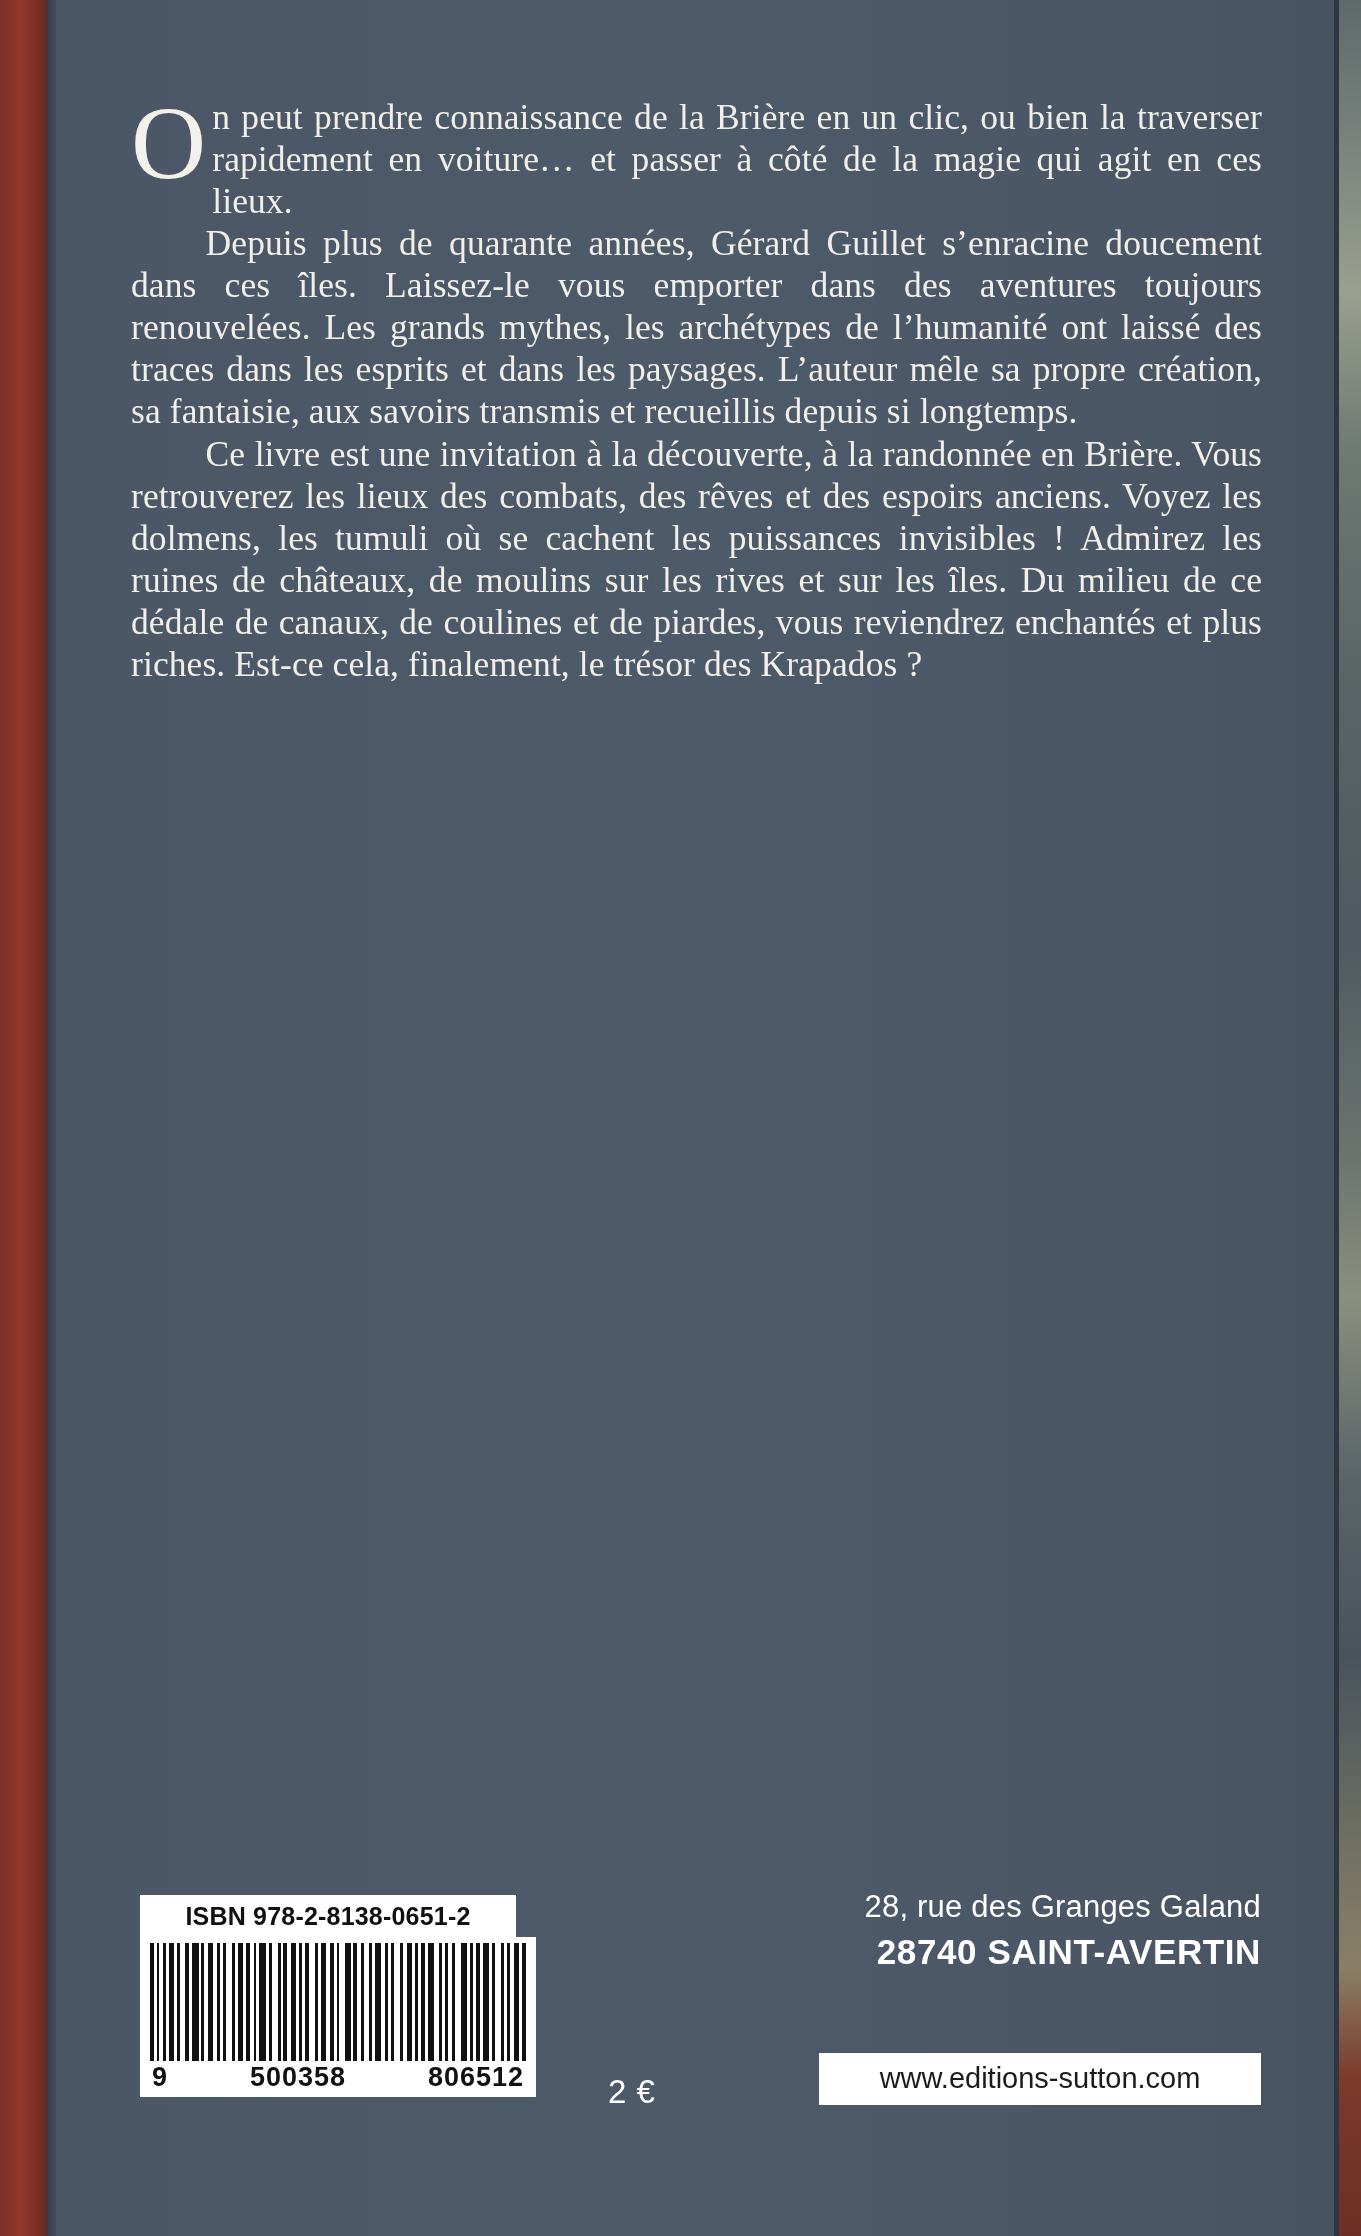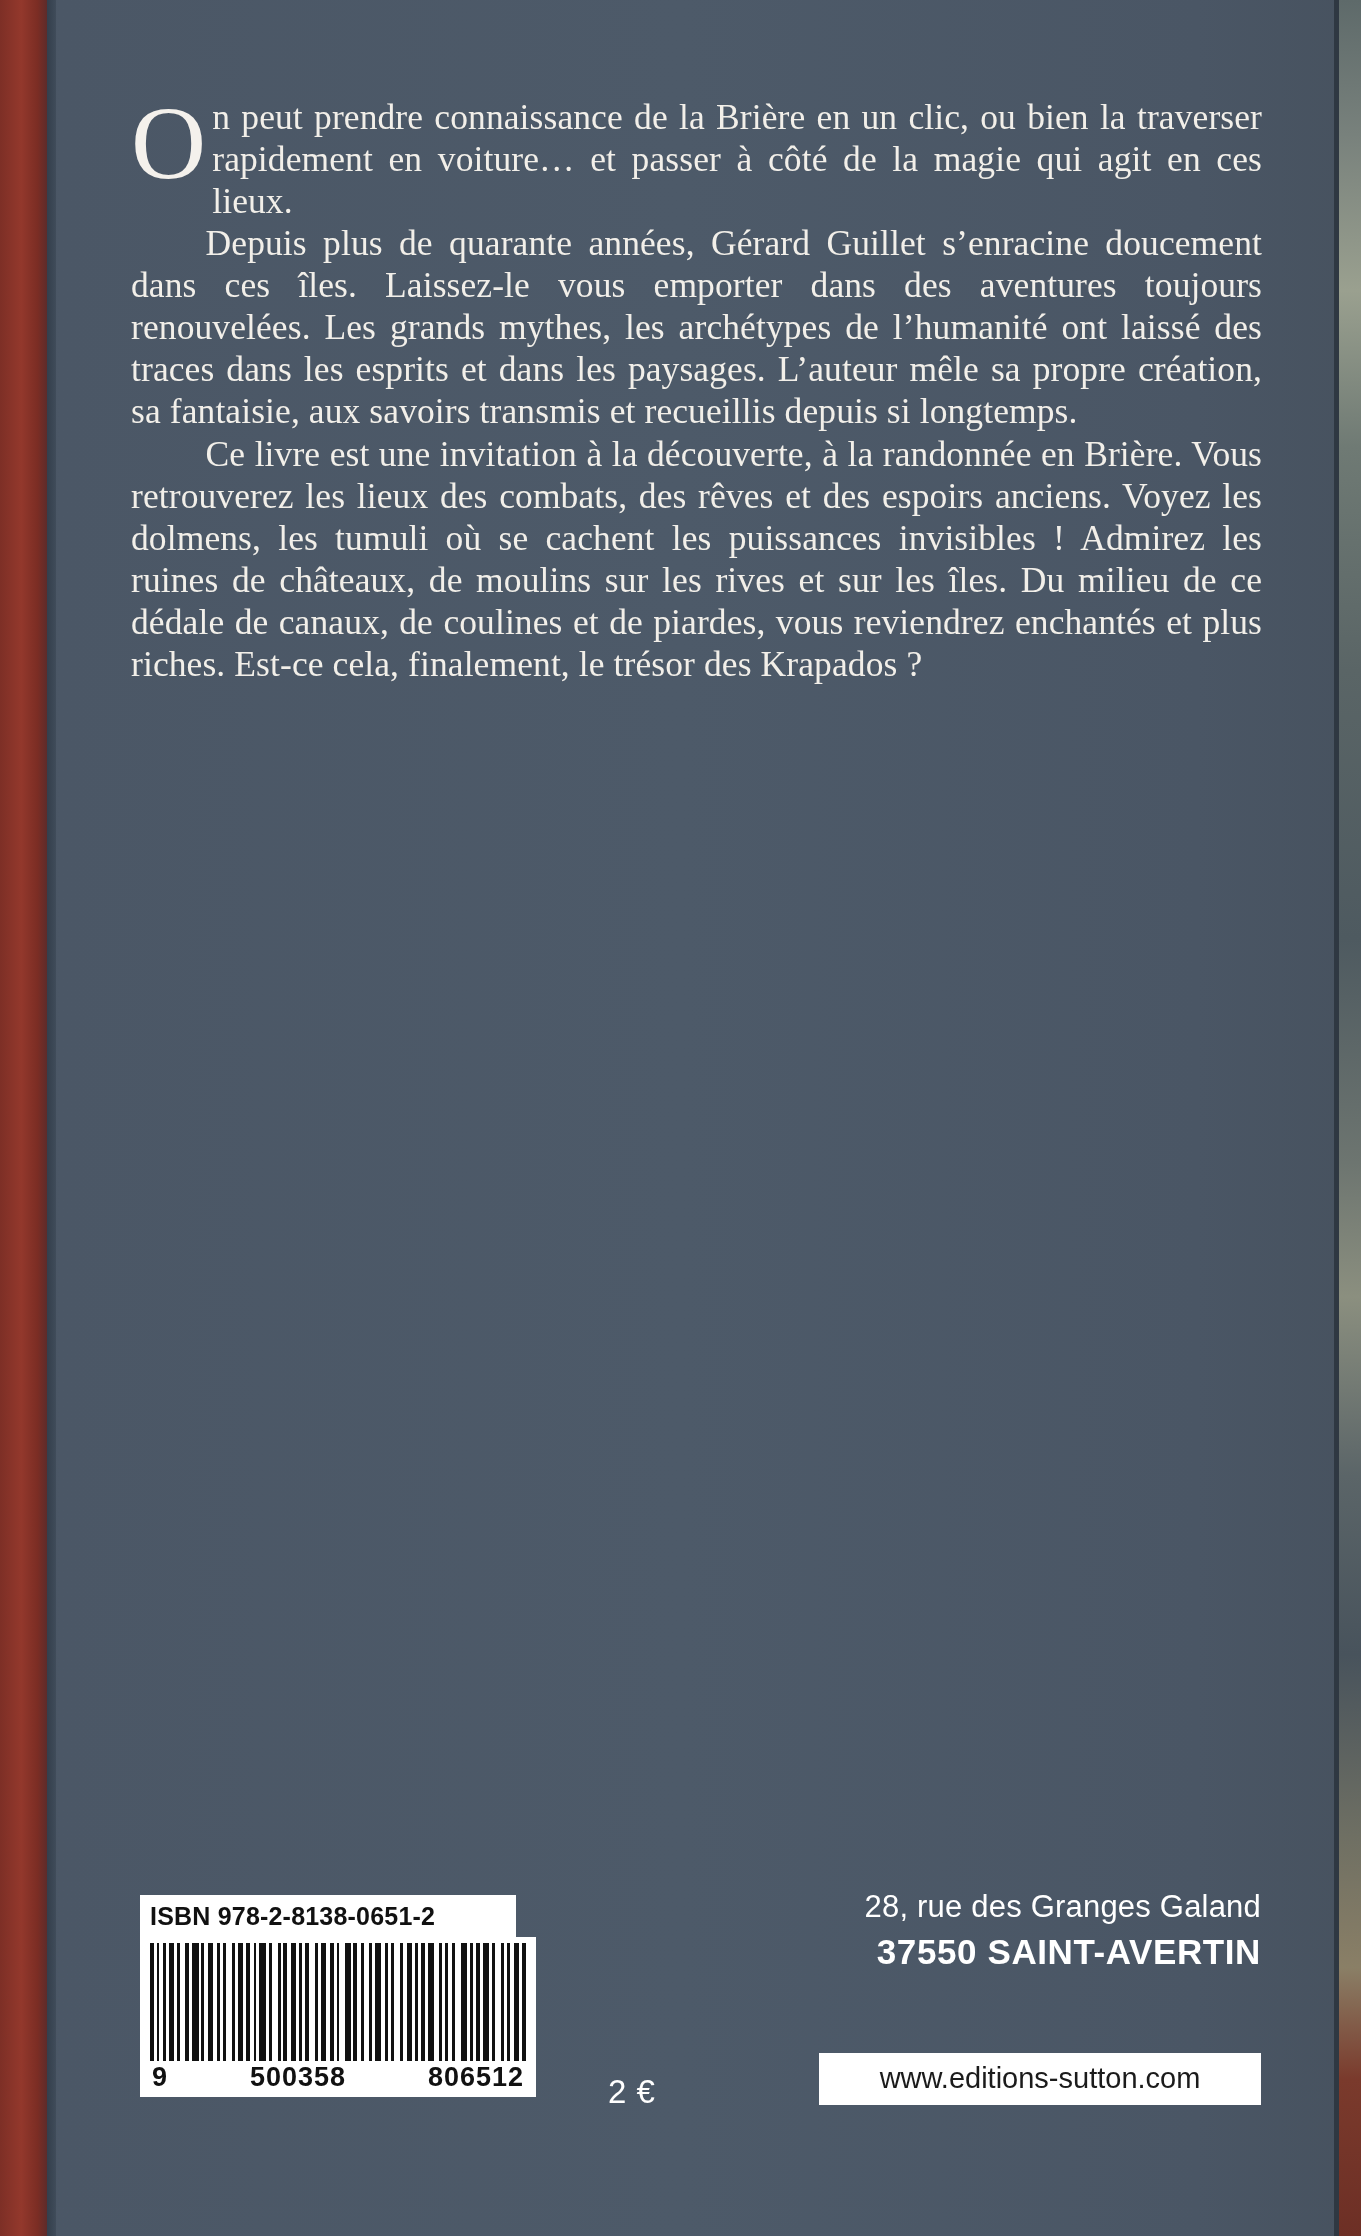--- a/index.html
+++ b/index.html
@@ -112,21 +112,21 @@
     width: 400px;
   }
   .isbn-box {
     background: #ffffff;
     color: #111;
     padding: 7px 10px 6px 10px;
     font-family: "Liberation Sans", sans-serif;
     font-size: 25px;
     font-weight: 700;
     letter-spacing: .2px;
-    text-align: left;
+    text-align: center;
     width: 376px;
     box-sizing: border-box;
     border-bottom: 0;
   }
   .barcode {
     background: #ffffff;
     width: 396px;
     box-sizing: border-box;
     padding: 6px 10px 4px 10px;
     position: relative;
@@ -333,16 +333,16 @@
       <span>500358</span>
       <span>806512</span>
     </div>
   </div>
 </div>
 
 <div class="price">2 €</div>
 
 <div class="publisher">
   <div class="pub-addr">28, rue des Granges Galand</div>
-  <div class="pub-city">37550 SAINT-AVERTIN</div>
+  <div class="pub-city">28740 SAINT-AVERTIN</div>
 </div>
 
 <div class="website">www.editions-sutton.com</div>
 
 </body></html>

